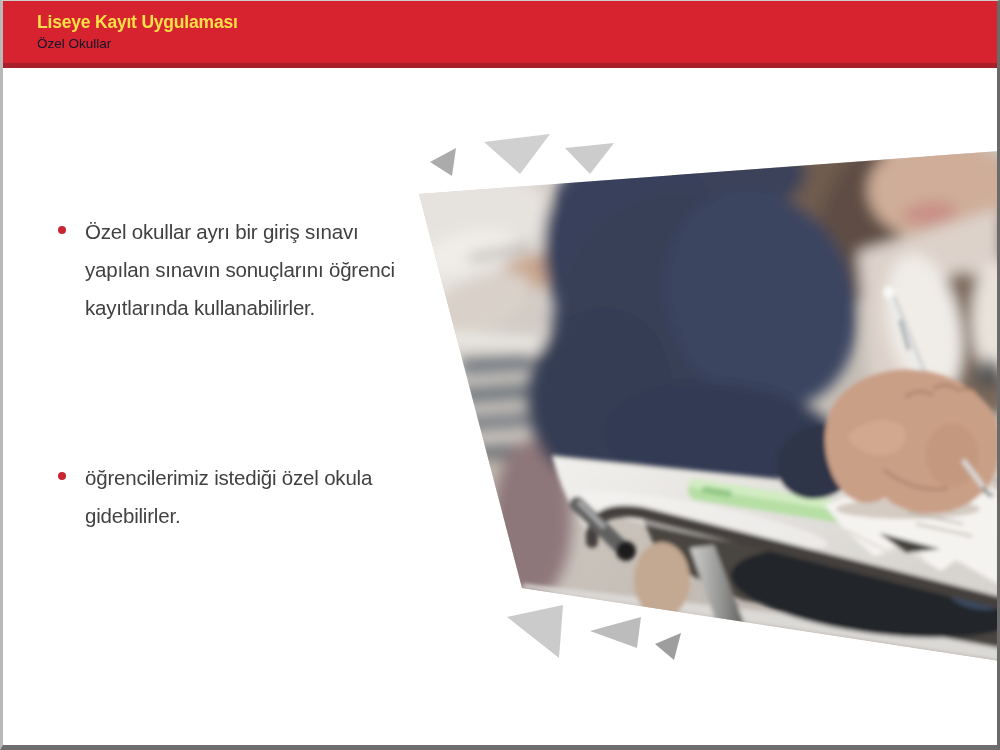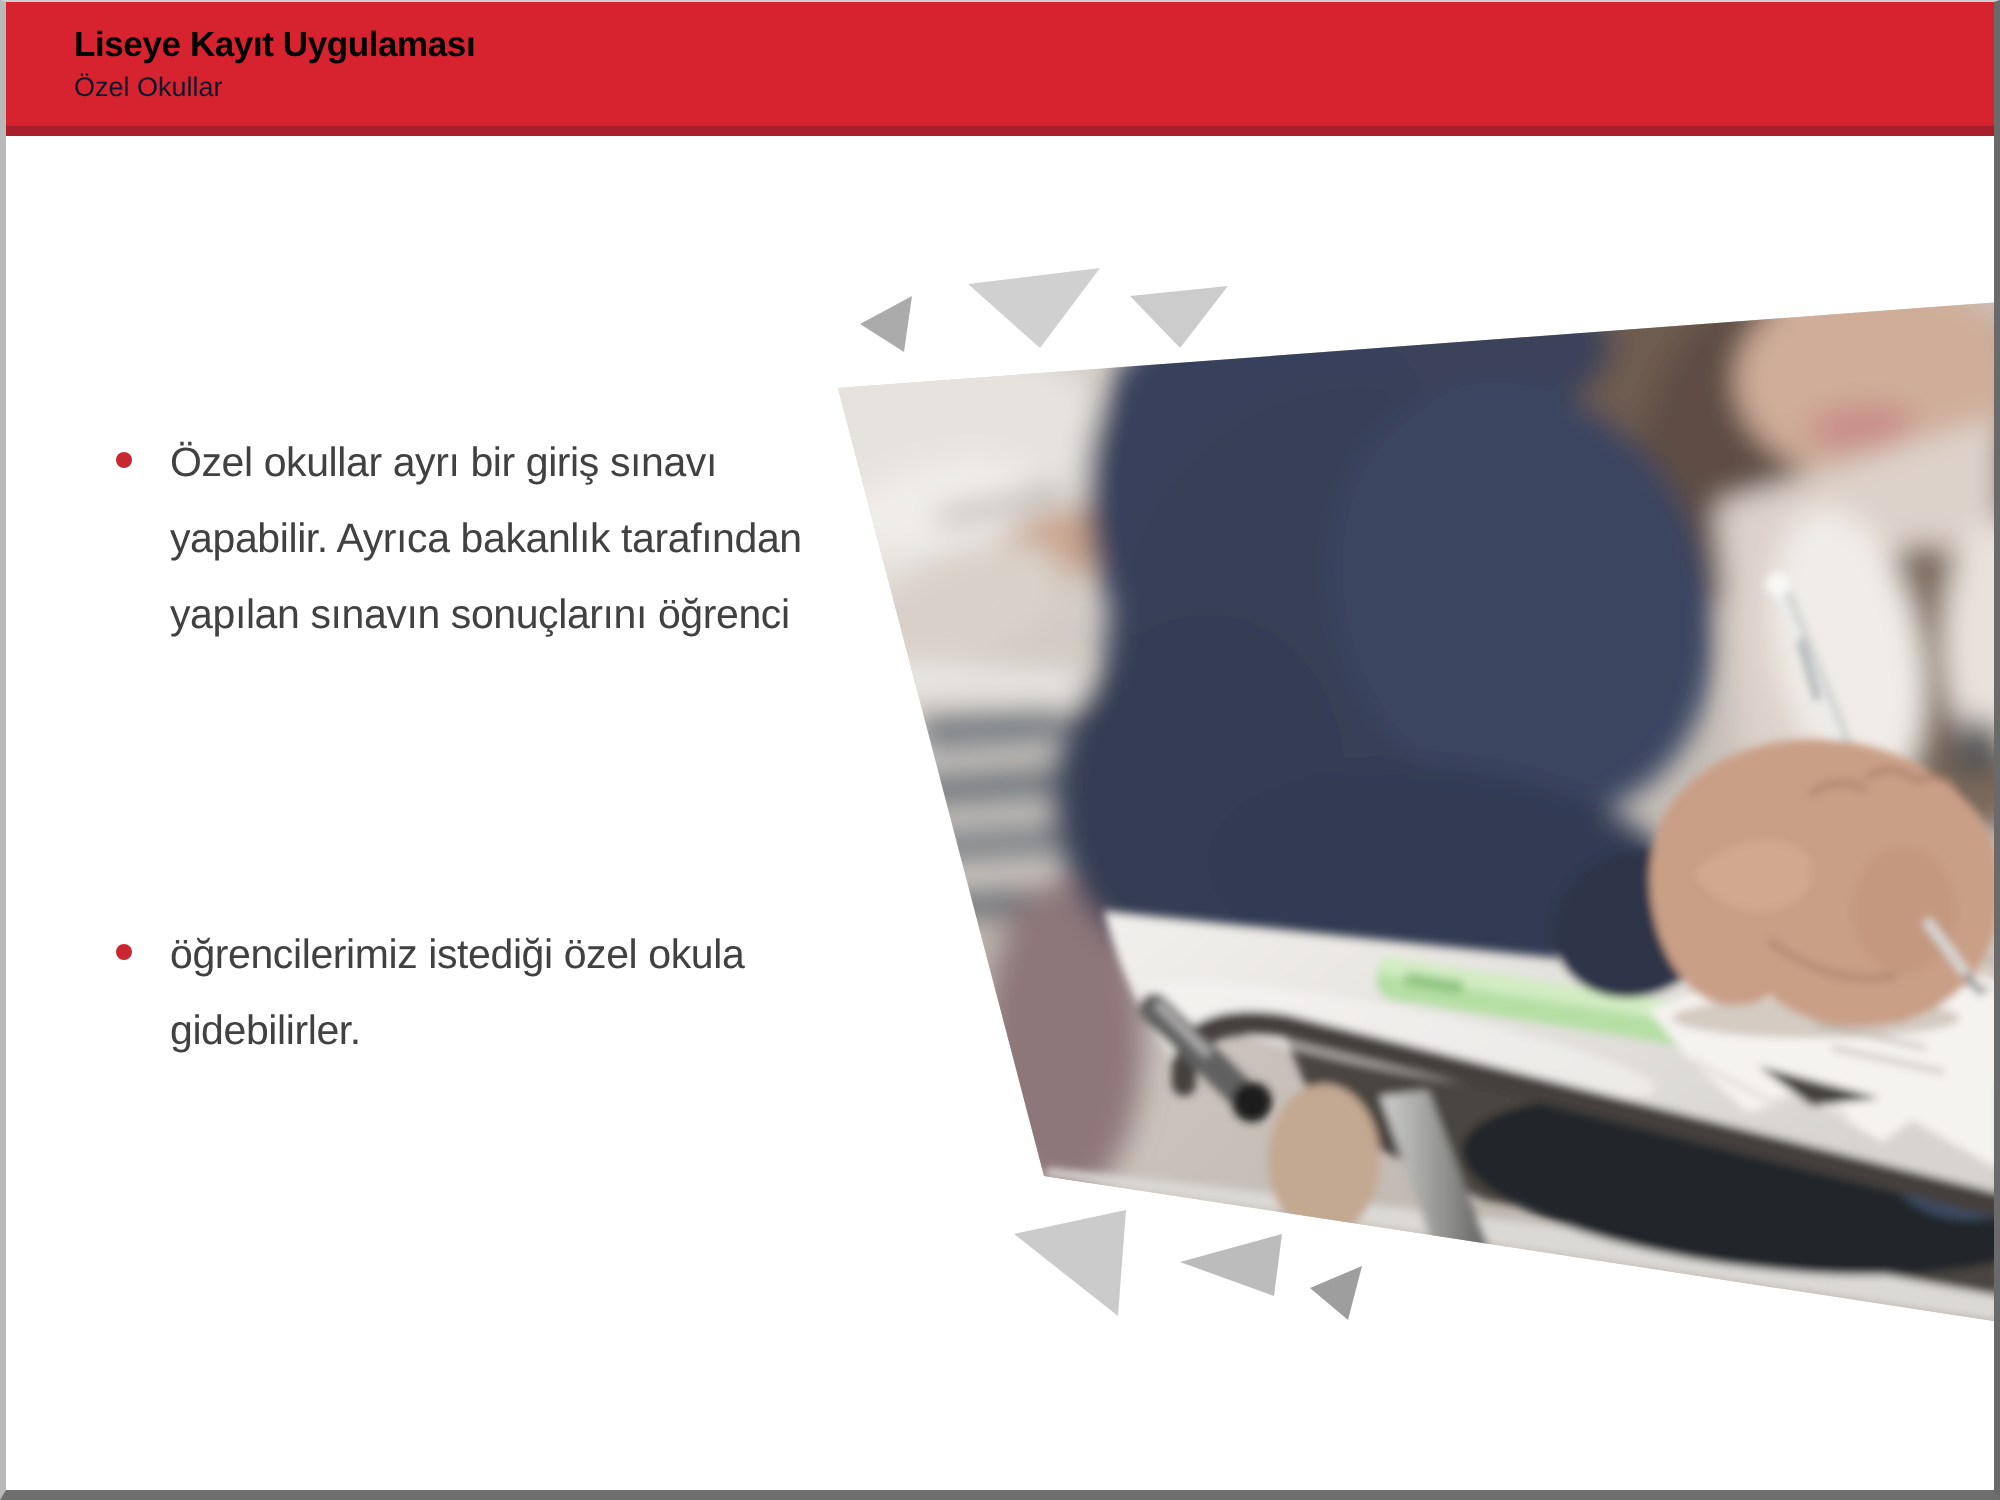--- a/index.html
+++ b/index.html
@@ -10,21 +10,21 @@
   body{width:1000px;height:750px;overflow:hidden;background:#e9e9e9;
        font-family:"Liberation Sans","DejaVu Sans",sans-serif;}
   .page{position:relative;width:1000px;height:750px;background:#ffffff;box-sizing:border-box;}
   .frame{position:absolute;inset:0;pointer-events:none;z-index:50;
          border-top:1px solid #cfcfcf;border-left:3px solid #b9b9b9;
          border-right:3px solid #6a6a6a;border-bottom:5px solid var(--frame-gray);}
   .topbar{position:absolute;left:0;top:0;width:1000px;height:63px;
           background:var(--header-red);border-bottom:5px solid var(--header-red-dark);
           box-sizing:content-box;z-index:10;}
   .topbar .title{position:absolute;left:37px;top:12px;font-size:17.5px;font-weight:bold;
-          color:#000000;letter-spacing:-0.2px;white-space:nowrap;}
+          color:#fde047;letter-spacing:-0.2px;white-space:nowrap;}
   .topbar .subtitle{position:absolute;left:37px;top:36px;font-size:13.5px;
           color:#0f172a;white-space:nowrap;}
   .bullet{position:absolute;left:75px;color:var(--body-text);font-size:20.5px;
           line-height:38px;letter-spacing:-0.2px;z-index:5;}
   .bullet .line{white-space:nowrap;margin-left:10px;}
   .bullet .dot{position:absolute;left:-17px;top:13px;width:8px;height:8px;border-radius:50%;
           background:var(--bullet-red);}
   #b1{top:213px;}
   #b2{top:459px;}
   .art{position:absolute;inset:0;z-index:1;pointer-events:none;}
@@ -35,22 +35,22 @@
 <div class="page">
 
   <header class="topbar">
     <div class="title">Liseye Kayıt Uygulaması</div>
     <div class="subtitle">Özel Okullar</div>
   </header>
 
   <div class="bullet" id="b1">
     <span class="dot"></span>
     <div class="line">Özel okullar ayrı bir giriş sınavı</div>
-    <div class="line">yapabilir. Ayrıca bakanlık tarafından</div>
     <div class="line">yapılan sınavın sonuçlarını öğrenci</div>
+    <div class="line">kayıtlarında kullanabilirler.</div>
   </div>
 
   <div class="bullet" id="b2">
     <span class="dot"></span>
     <div class="line">öğrencilerimiz istediği özel okula</div>
     <div class="line">gidebilirler.</div>
   </div>
 
   <svg class="art" viewBox="0 0 1000 750" role="img" aria-label="Blurred classroom photo: student in a navy cardigan writing on exam papers at a white desk, holding a silver pen, green highlighter on the desk, another student blurred in the background">
     <defs>

